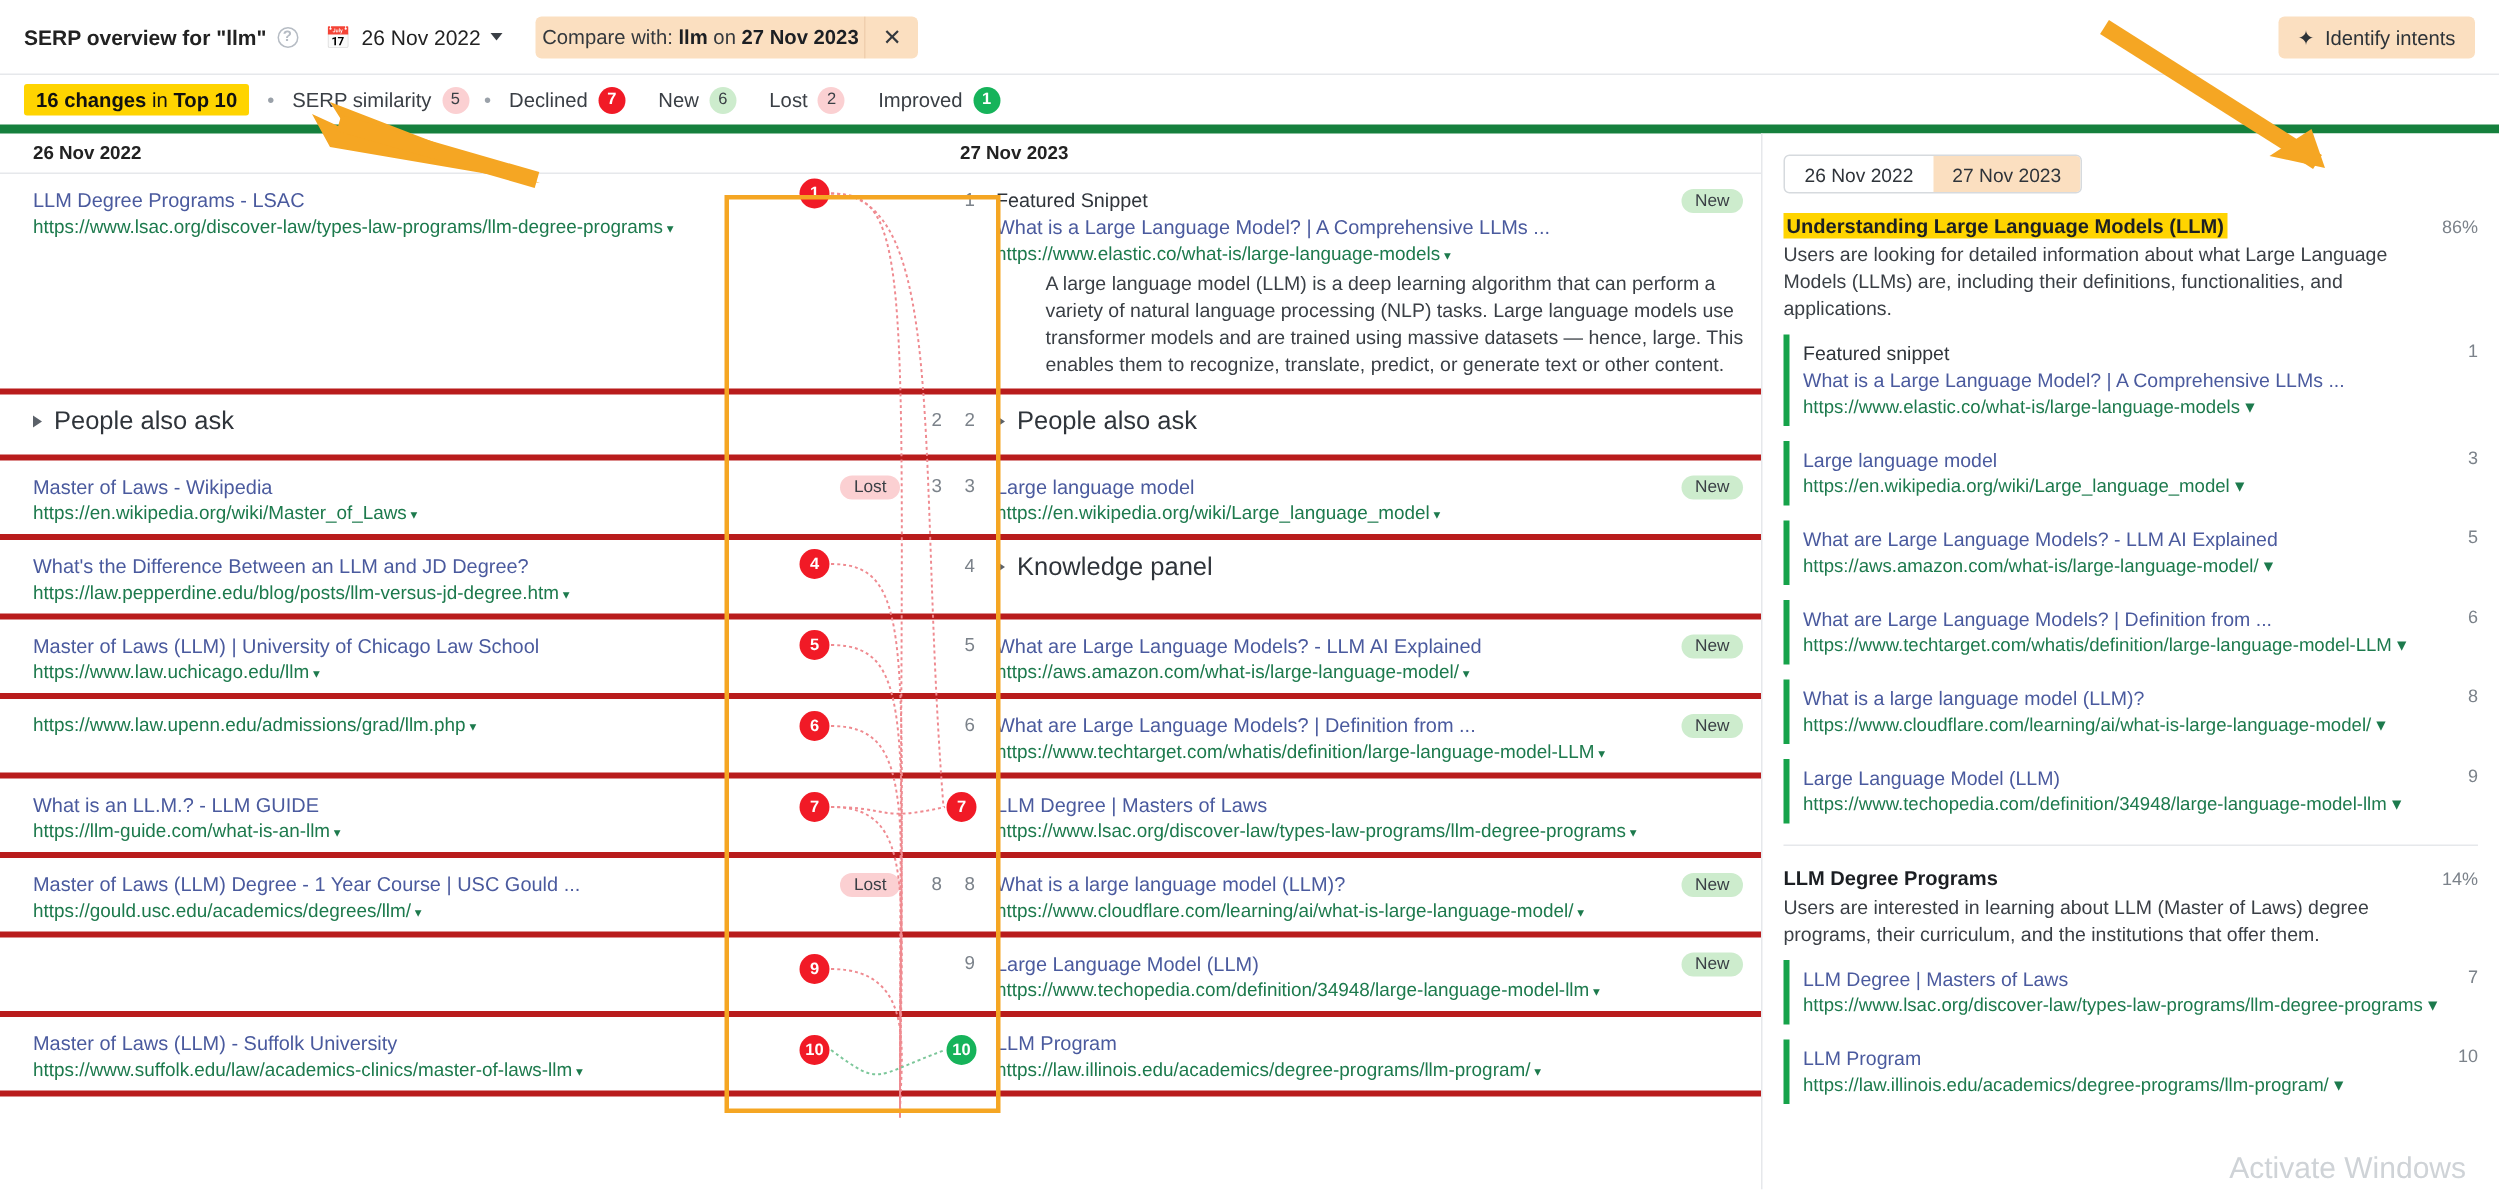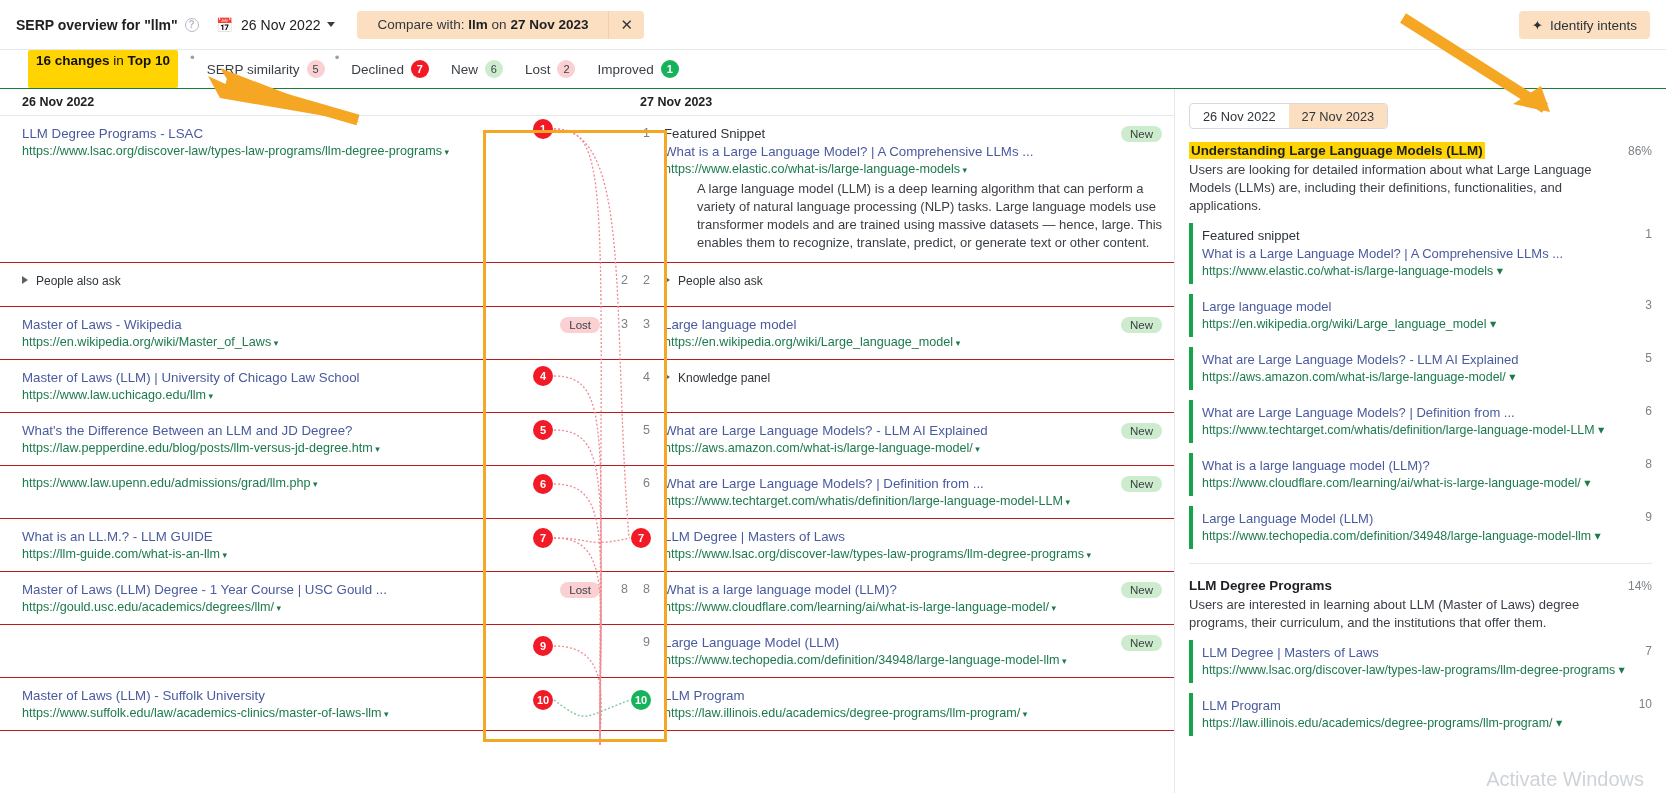--- a/index.html
+++ b/index.html
@@ -28,38 +28,38 @@
   .date-sel {
     margin-left:7px; font-size:14px; color:#222; display:flex;
     align-items:center; gap:7px; cursor:pointer;
   }
   .caret-d { width:0;height:0;border-left:4px solid transparent;border-right:4px solid transparent;border-top:5px solid #3a3f45; }
   .compare-chip {
     margin-left:22px; display:flex; align-items:center;
     background:#fbdfc0; border-radius:4px; height:28px;
     font-size:13.5px; color:#33383d; overflow:hidden;
   }
-  .compare-chip .txt { padding:0 20px; }
+  .compare-chip .txt { padding:0 4px; }
   .compare-chip .txt b { color:#1c1f23; }
   .compare-chip .xbtn {
     padding:0 11px; height:28px; display:flex; align-items:center;
     border-left:1px solid #f0cfae; cursor:pointer; font-size:15px; color:#33383d;
   }
   .identify-btn {
     position:absolute; right:16px; top:11px;
     background:#fbdfc0; border:none; border-radius:4px;
     height:28px; padding:0 13px; display:flex; align-items:center; gap:7px;
     font-size:13.5px; color:#2d3338; cursor:pointer;
     font-family:"Liberation Sans", sans-serif;
   }
 
   
   .statsbar {
-    height:39px; display:flex; padding:0 28px;
-    border-bottom:1px solid #15803d; font-size:13.5px; color:#3a3f45;
+    height:39px; display:flex; align-items:center; padding:0 16px;
+    border-bottom:6px solid #15803d; font-size:13.5px; color:#3a3f45;
   }
   .chg-hl { background:#ffd400; padding:3px 8px; border-radius:2px; color:#111; }
   .chg-hl b { font-weight:bold; }
   .dotsep { margin:0 12px; color:#9aa1a9; }
   .stat { display:flex; align-items:center; gap:7px; margin-right:22px; }
   .badge {
     min-width:18px; height:18px; padding:0 5px; border-radius:9px;
     display:inline-flex; align-items:center; justify-content:center;
     font-size:11px; line-height:1;
   }
@@ -76,30 +76,30 @@
 
   .col-date {
     height:27px; display:flex; align-items:center;
     font-size:12.5px; font-weight:bold; color:#222;
     border-bottom:1px solid #e6e8eb; padding-left:22px;
   }
   .pane-right .col-date { padding-left:12px; }
 
   
   .row {
-    position:relative; border-bottom:1px solid #b91c1c;
+    position:relative; border-bottom:4px solid #b91c1c;
     display:flex; padding:9px 0 10px 0;
   }
   .row-body { flex:1; padding-right:10px; }
   .r-title { color:#4a5a9e; font-size:13.3px; line-height:18px; }
   .r-url { color:#1d7a4d; font-size:12.6px; line-height:17px; word-break:break-all; }
   .r-url .cd { color:#1d7a4d; font-size:9px; }
   .r-desc { color:#3a3f45; font-size:13px; line-height:18px; margin-top:1px;margin-left:33px; }
   .r-kind { color:#2f343a; font-size:13.2px; line-height:18px; }
-  .r-expand { color:#2f343a; font-size:12px; line-height:18px; }
+  .r-expand { color:#2f343a; font-size:17px; line-height:18px; }
   .tri { display:inline-block; width:0;height:0;
     border-top:4.5px solid transparent;border-bottom:4.5px solid transparent;
     border-left:6px solid #5b6169; margin-right:8px; vertical-align:1px; }
 
   
   .pane-left .row { padding-left:22px; }
   .left-meta { width:100px; flex:none; display:flex; align-items:flex-start;
      justify-content:flex-end; gap:12px; padding-top:1px; }
   .lost-pill { background:#fbd0d2; color:#3a3f45; border-radius:9px;
      font-size:11.5px; padding:2px 9px; }
@@ -241,31 +241,31 @@
             <div class="r-title">Master of Laws - Wikipedia</div>
             <div class="r-url">https://en.wikipedia.org/wiki/Master_of_Laws<span class="cd"> ▾</span></div>
           </div>
           <div class="left-meta">
             <span class="lost-pill">Lost</span>
             <span class="rank-plain">3</span>
           </div>
         </div>
         <div class="row" style="height: 53px;">
           <div class="row-body">
+            <div class="r-title">What's the Difference Between an LLM and JD Degree?</div>
+            <div class="r-url">https://law.pepperdine.edu/blog/posts/llm-versus-jd-degree.htm<span class="cd"> ▾</span></div>
+          </div>
+          <div class="left-meta">
+            <span class="rank-plain"></span>
+          </div>
+        </div>
+        <div class="row" style="height: 53px;">
+          <div class="row-body">
             <div class="r-title">Master of Laws (LLM) | University of Chicago Law School</div>
             <div class="r-url">https://www.law.uchicago.edu/llm<span class="cd"> ▾</span></div>
-          </div>
-          <div class="left-meta">
-            <span class="rank-plain"></span>
-          </div>
-        </div>
-        <div class="row" style="height: 53px;">
-          <div class="row-body">
-            <div class="r-title">What's the Difference Between an LLM and JD Degree?</div>
-            <div class="r-url">https://law.pepperdine.edu/blog/posts/llm-versus-jd-degree.htm<span class="cd"> ▾</span></div>
           </div>
           <div class="left-meta">
             <span class="rank-plain"></span>
           </div>
         </div>
         <div class="row" style="height: 53px;">
           <div class="row-body">
             <div class="r-url">https://www.law.upenn.edu/admissions/grad/llm.php<span class="cd"> ▾</span></div>
           </div>
           <div class="left-meta">

